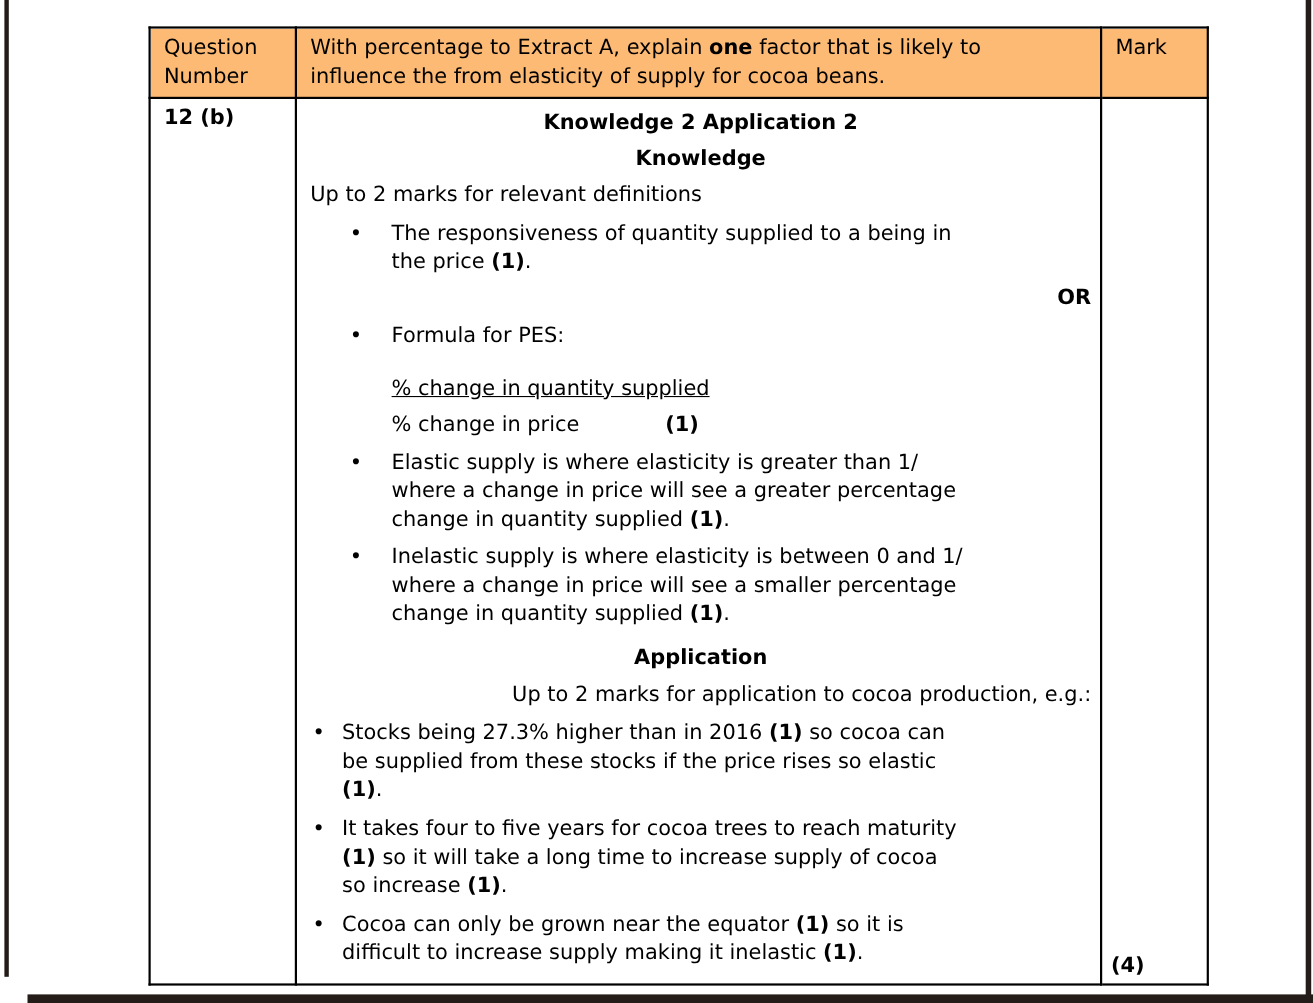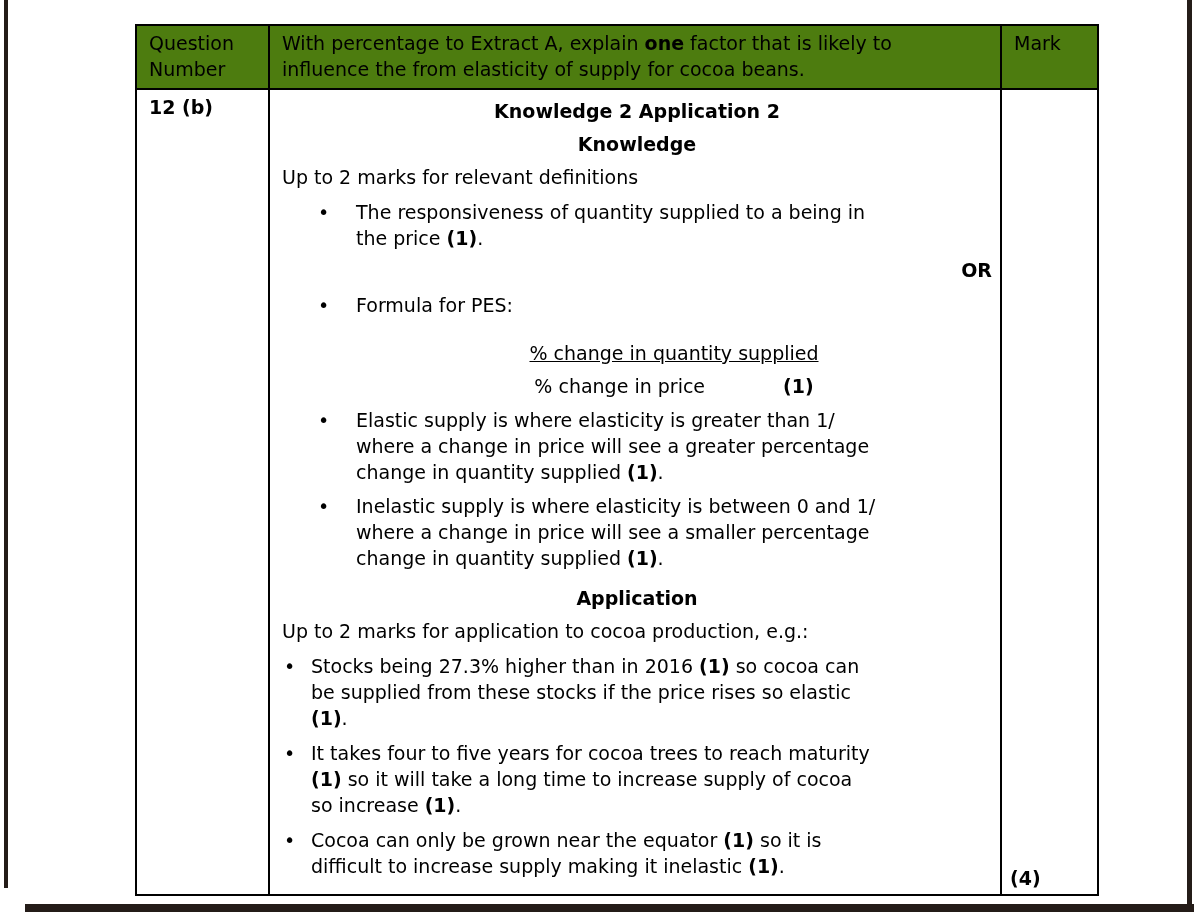--- a/index.html
+++ b/index.html
@@ -17,43 +17,43 @@
   table.ms{
     position:absolute;left:135px;top:24px;
     width:962px;border-collapse:collapse;table-layout:fixed;
     font-size:19px;line-height:26px;
   }
   table.ms td{
     border:2px solid #000;vertical-align:top;
     padding:4px 8px 6px 12px;box-sizing:border-box;
     overflow:hidden;
   }
-  table.ms .hdr td{background:#4d7c0f;}
+  table.ms .hdr td{background:#fdba74;}
   col.c1{width:133px;} col.c2{width:732px;} col.c3{width:97px;}
   .qnum{font-weight:bold;padding-top:6px;border-radius:14px;}
   td.answer{padding:6px 10px 6px 13px;height:784px;}
   td.markcell{position:relative;}
   .mark-value{position:absolute;bottom:3px;left:8px;font-weight:bold;}
 
   .blk-h{font-weight:bold;text-align:center;}
   .h1{margin:4px 0 7px 0;}
   .h2{margin:0 0 7px 0;}
   .p{margin:0 0 9px 0;}
   .h3{margin:14px 0 7px 0;}
-  .p2{margin:0 0 9px 0;}
+  .p2{margin:0 0 9px 0;text-align:right;}
 
   .li{display:flex;margin:0 0 6px 0;}
   .li .mk{flex:0 0 38px;margin-left:36px;}
   .li .tx{flex:1 1 auto;min-width:0;}
   .li2{display:flex;margin:0 0 9px 0;}
   .li2 .mk{flex:0 0 27px;margin-left:2px;}
   .li2 .tx{flex:1 1 auto;min-width:0;}
 
   .or-label{font-weight:bold;margin:3px 0 9px 74px;text-align:right;}
-  .formula{margin:16px 0 8px 74px;text-align:center;}
+  .formula{margin:16px 0 8px 74px;}
   .formula .num{text-decoration:underline;display:inline-block;margin:6px 0 1px 0;}
   .formula .den-row{margin-top:6px;}
   .formula .fmark{font-weight:bold;margin-left:78px;}
   .k-b3{margin-bottom:8px;}
   .k-b4{margin-bottom:0;}
 
   
   .seg-b{font-weight:bold;}
 </style>
 </head>

